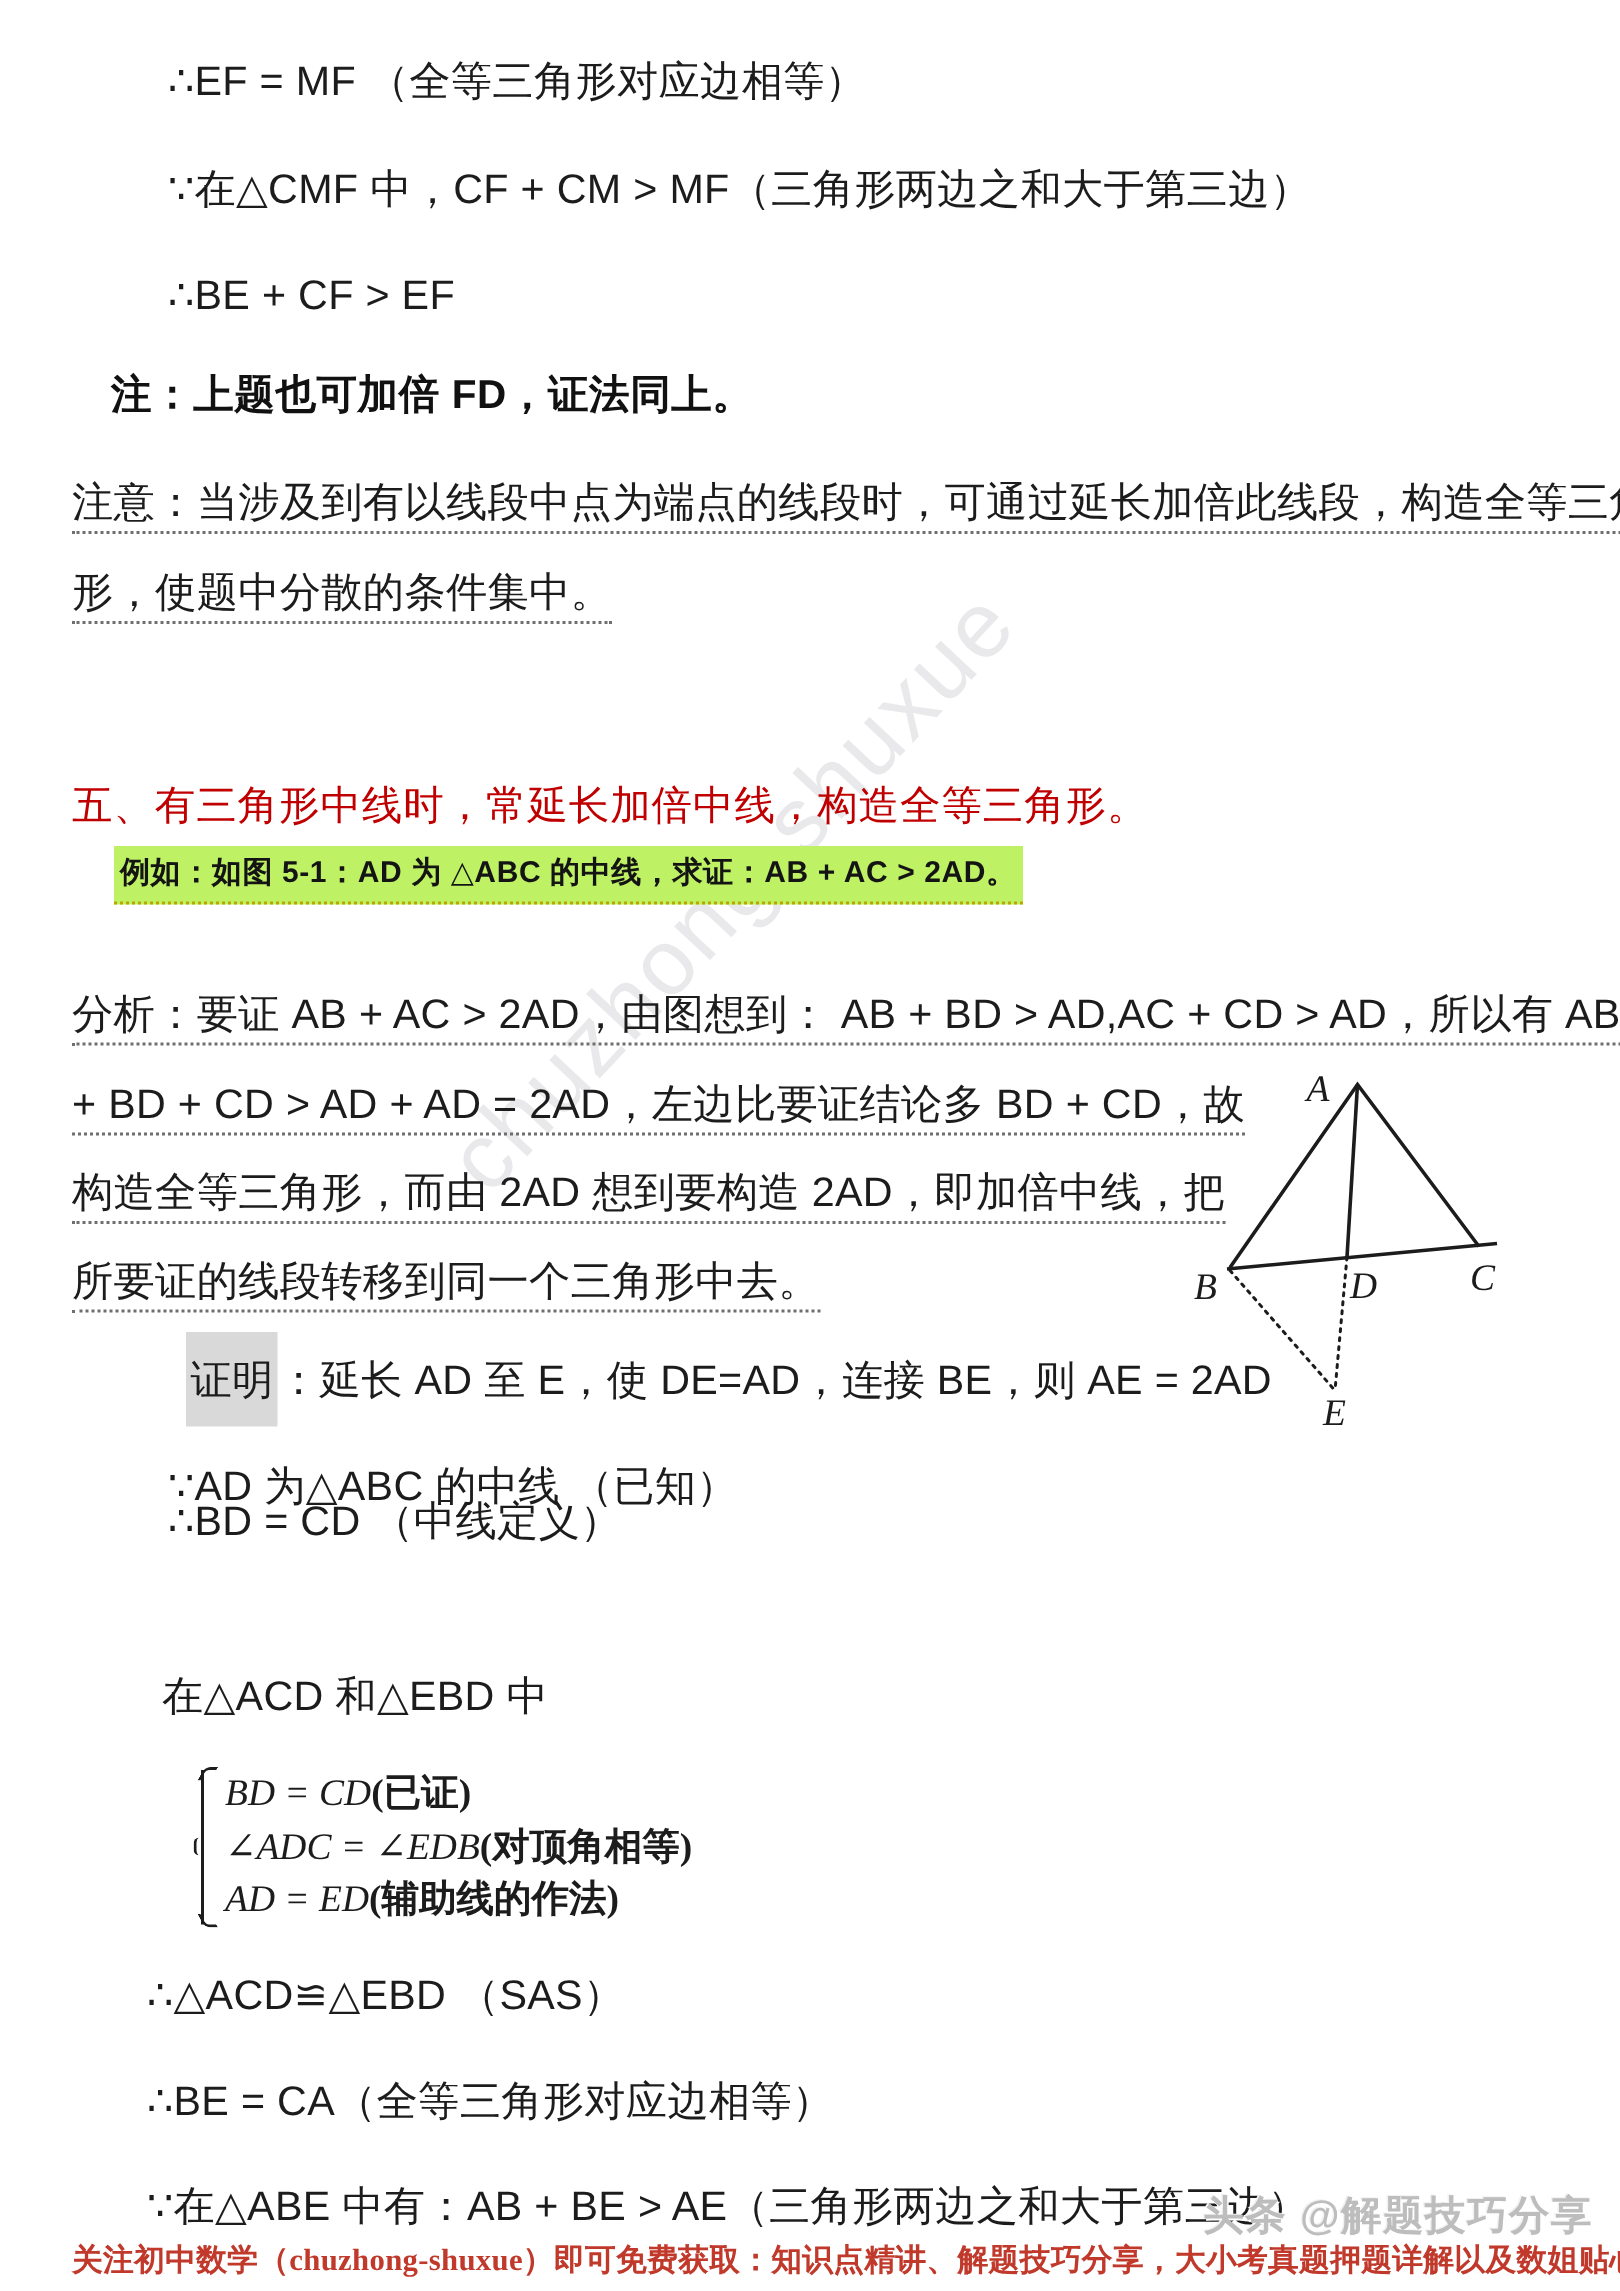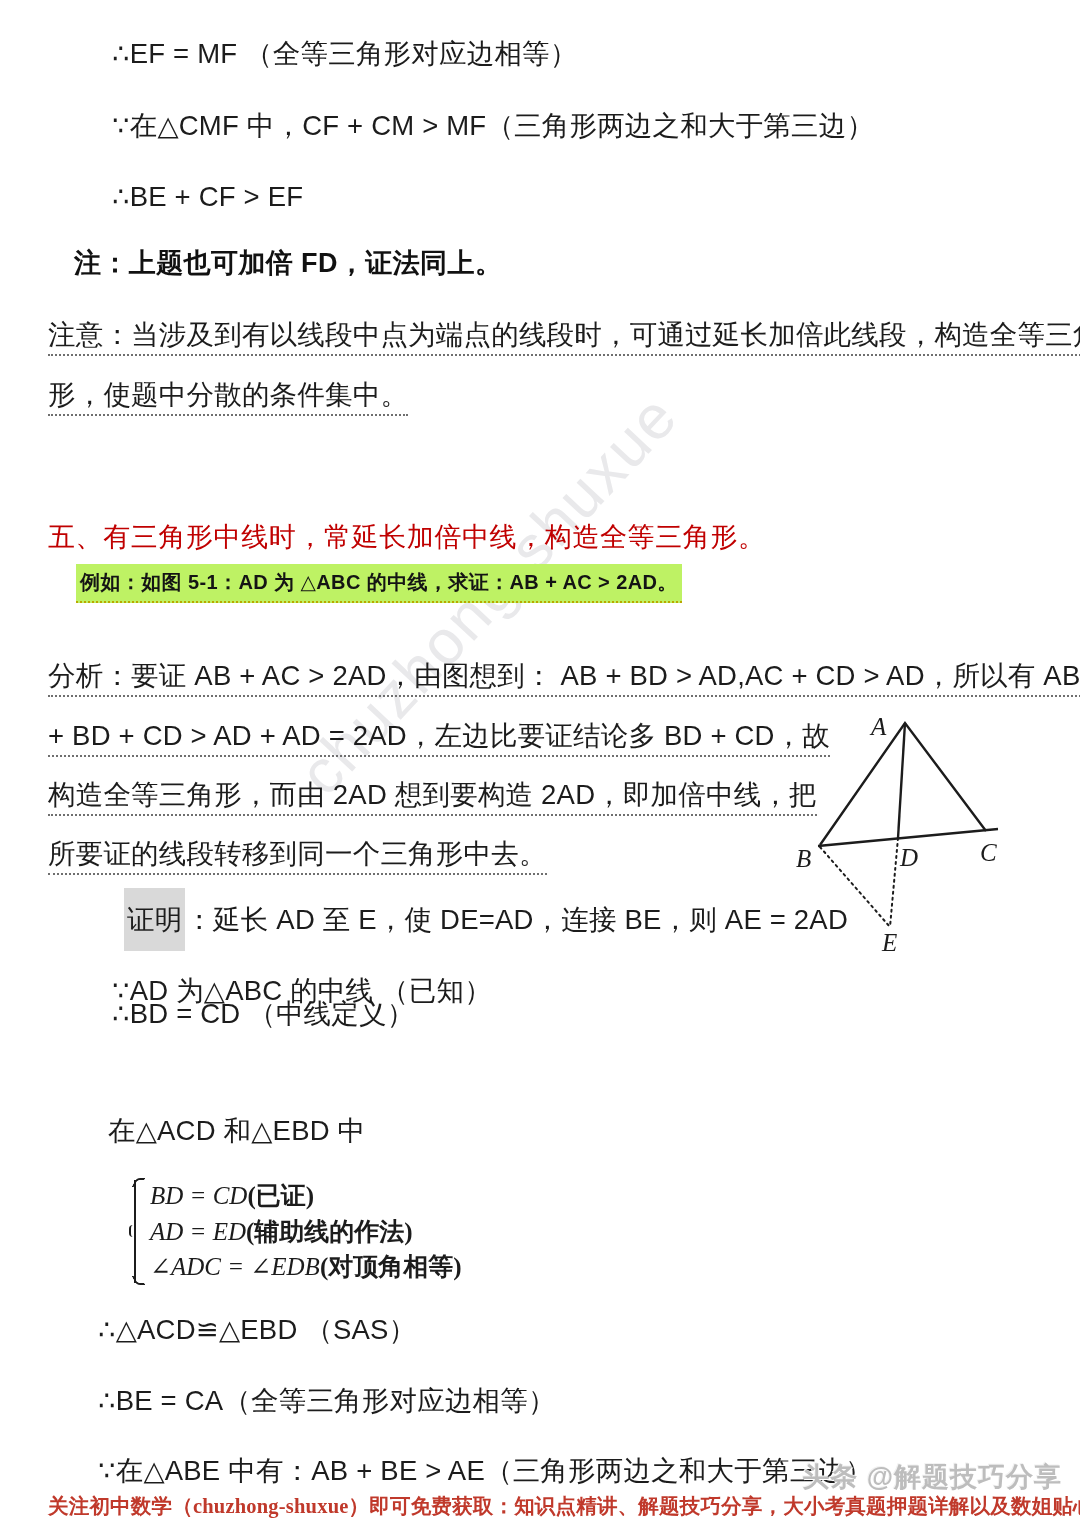--- a/index.html
+++ b/index.html
@@ -225,24 +225,24 @@
   <div class="math-system">
     <div class="brace">
       <span class="tip top"></span>
       <span class="tip bot"></span>
     </div>
     <div class="math-rows">
       <div class="math-row">
         <span>BD = CD</span><span class="zh">(已证)</span>
       </div>
       <div class="math-row">
-        <span>AD = ED</span><span class="zh">(辅助线的作法)</span>
+        <span>∠ADC = ∠EDB</span><span class="zh">(对顶角相等)</span>
       </div>
       <div class="math-row">
-        <span>∠ADC = ∠EDB</span><span class="zh">(对顶角相等)</span>
+        <span>AD = ED</span><span class="zh">(辅助线的作法)</span>
       </div>
     </div>
   </div>
 
   <div class="line body-line" style="left:98px; top:1316px;">∴△ACD≌△EBD   （SAS）</div>
   <div class="line body-line" style="left:98px; top:1387px;">∴BE = CA（全等三角形对应边相等）</div>
   <div class="line body-line" style="left:98px; top:1457px;">∵在△ABE 中有：AB + BE &gt; AE（三角形两边之和大于第三边）</div>
 
   <div class="figure">
     <svg width="250" height="265" viewBox="0 0 250 265">

